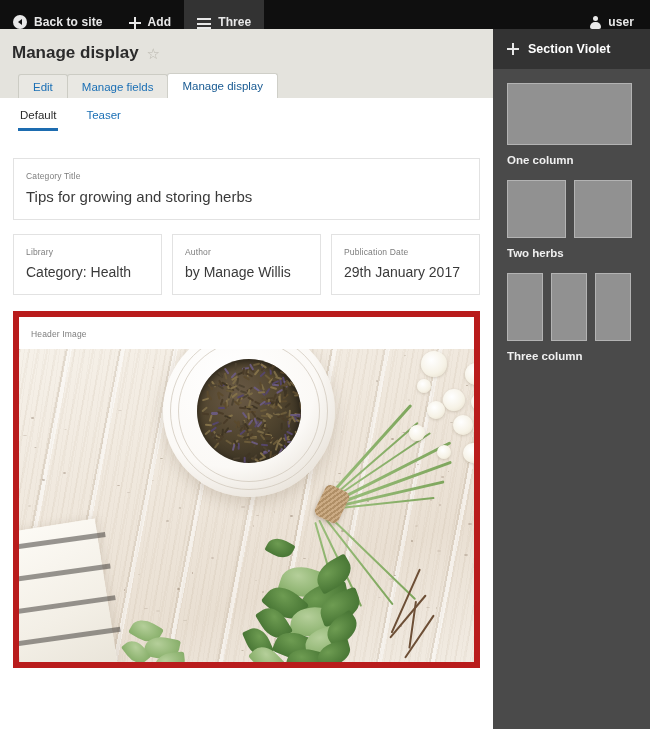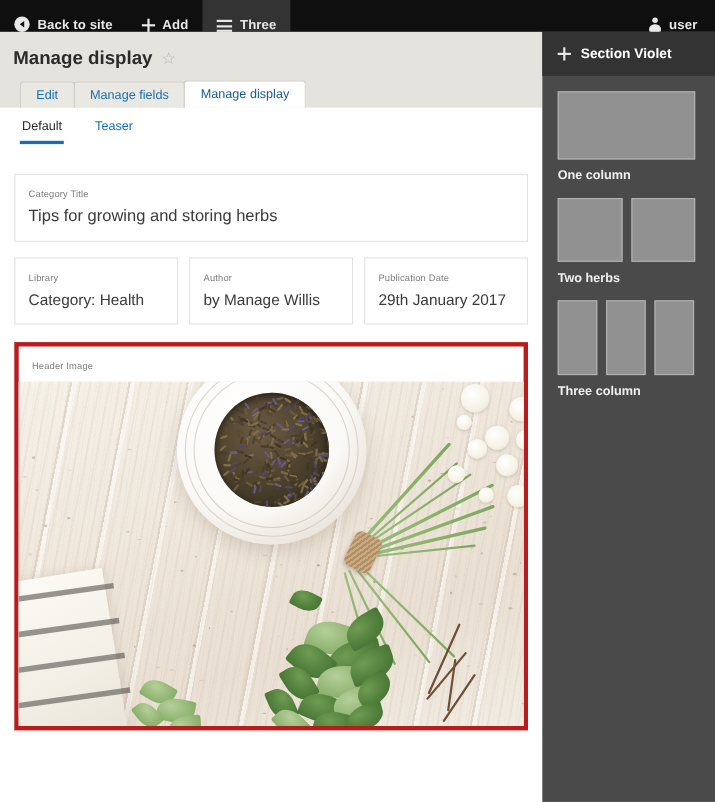--- a/index.html
+++ b/index.html
@@ -154,21 +154,21 @@
   .f-value { font-size: 14px; color: #3a3a3a; }
   .f-value.big { font-size: 15px; }
 
   .row-title { margin: 18px 13px 0; }
   .row-3 {
     margin: 14px 13px 0;
     display: flex; gap: 10px;
   }
   .row-3 > .card { flex: 1 1 0; min-width: 0; }
 
-  .row-img { margin: 16px 13px 0; border: 4px solid #b91c1c; }
+  .row-img { margin: 16px 13px 0; border: 6px solid #b91c1c; }
   .row-img .f-label { padding: 12px 12px 0; margin-bottom: 10px; }
 
   
   .photo {
     position: relative; width: 100%; height: 313px; overflow: hidden;
     background: #efe9e0;
   }
   .planks {
     position: absolute; inset: 0;
     background:

